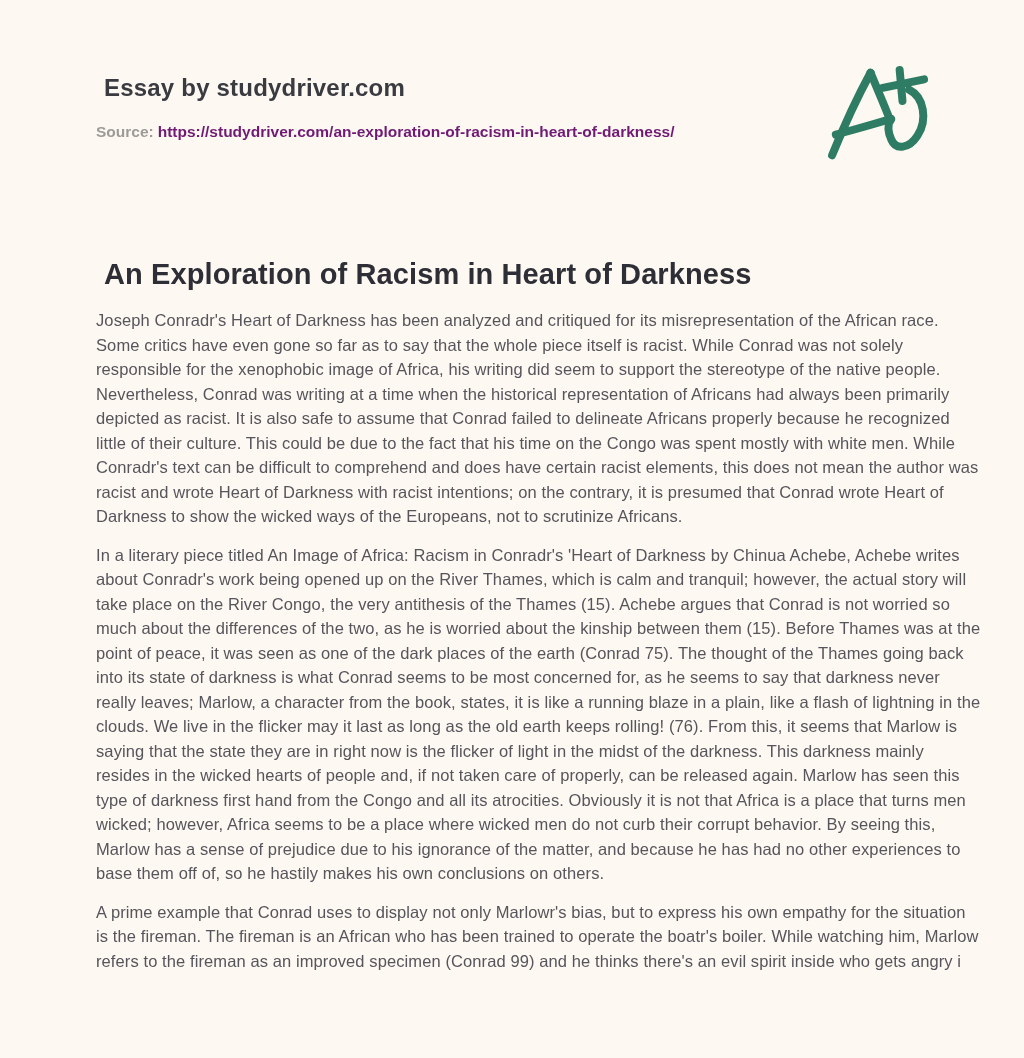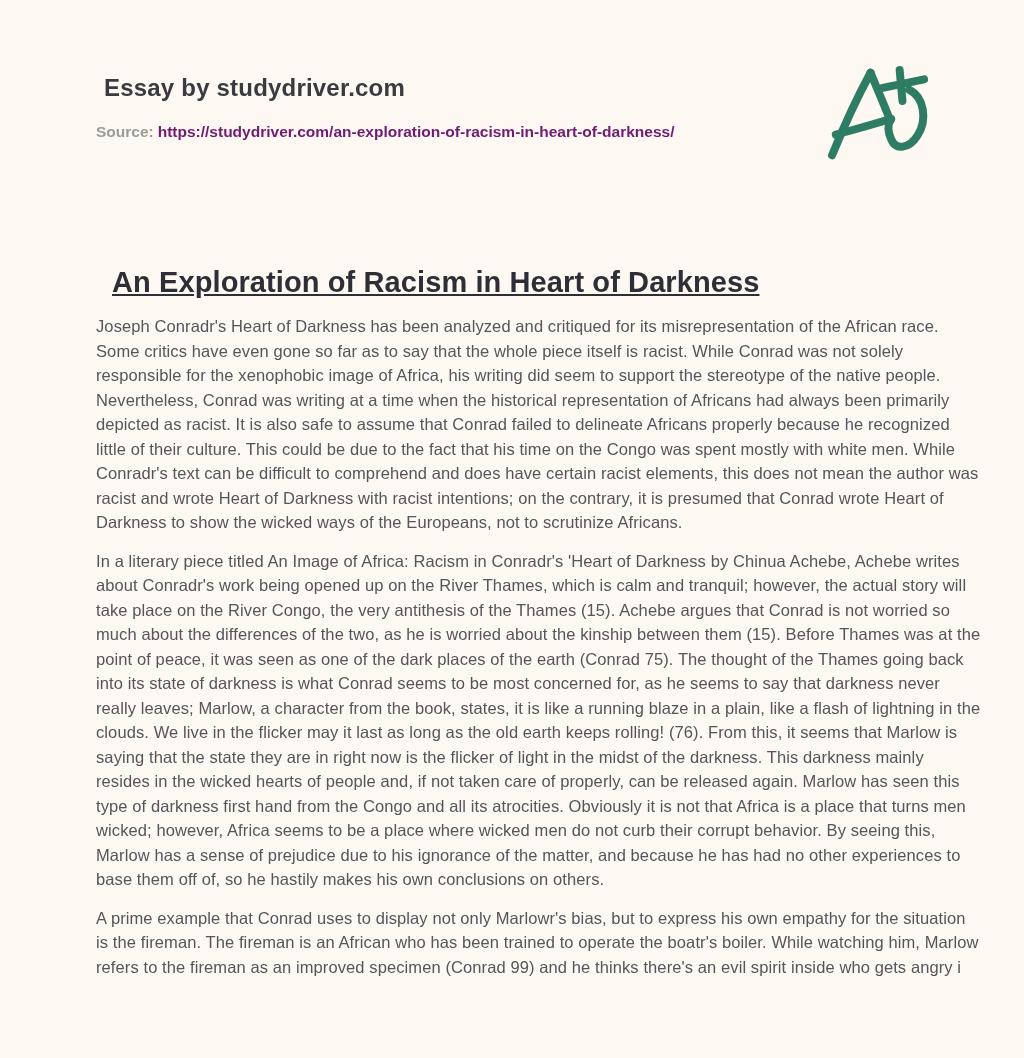--- a/index.html
+++ b/index.html
@@ -44,35 +44,34 @@
     position: absolute;
     left: 818px;
     top: 56px;
     width: 122px;
     height: 118px;
   }
   .article-title {
     position: absolute;
     left: 96px;
     top: 250px;
-    margin: 16px;
+    margin: 8px;
     font-size: 29px;
     font-weight: 700;
     color: #2e2f36;
     letter-spacing: 0.1px;
-    text-decoration: underline;
   }
   .article-body {
     position: absolute;
     left: 96px;
     top: 308px;
     width: 886px;
   }
   .article-body p {
-    margin: 6px 0 14px 0;
+    margin: 0 0 14px 0;
     font-size: 16.5px;
     line-height: 24.5px;
     color: #56555c;
     letter-spacing: 0.1px;
   }
 </style>
 </head>
 <body>
 
 <div class="brand-title">Essay by studydriver.com</div>

